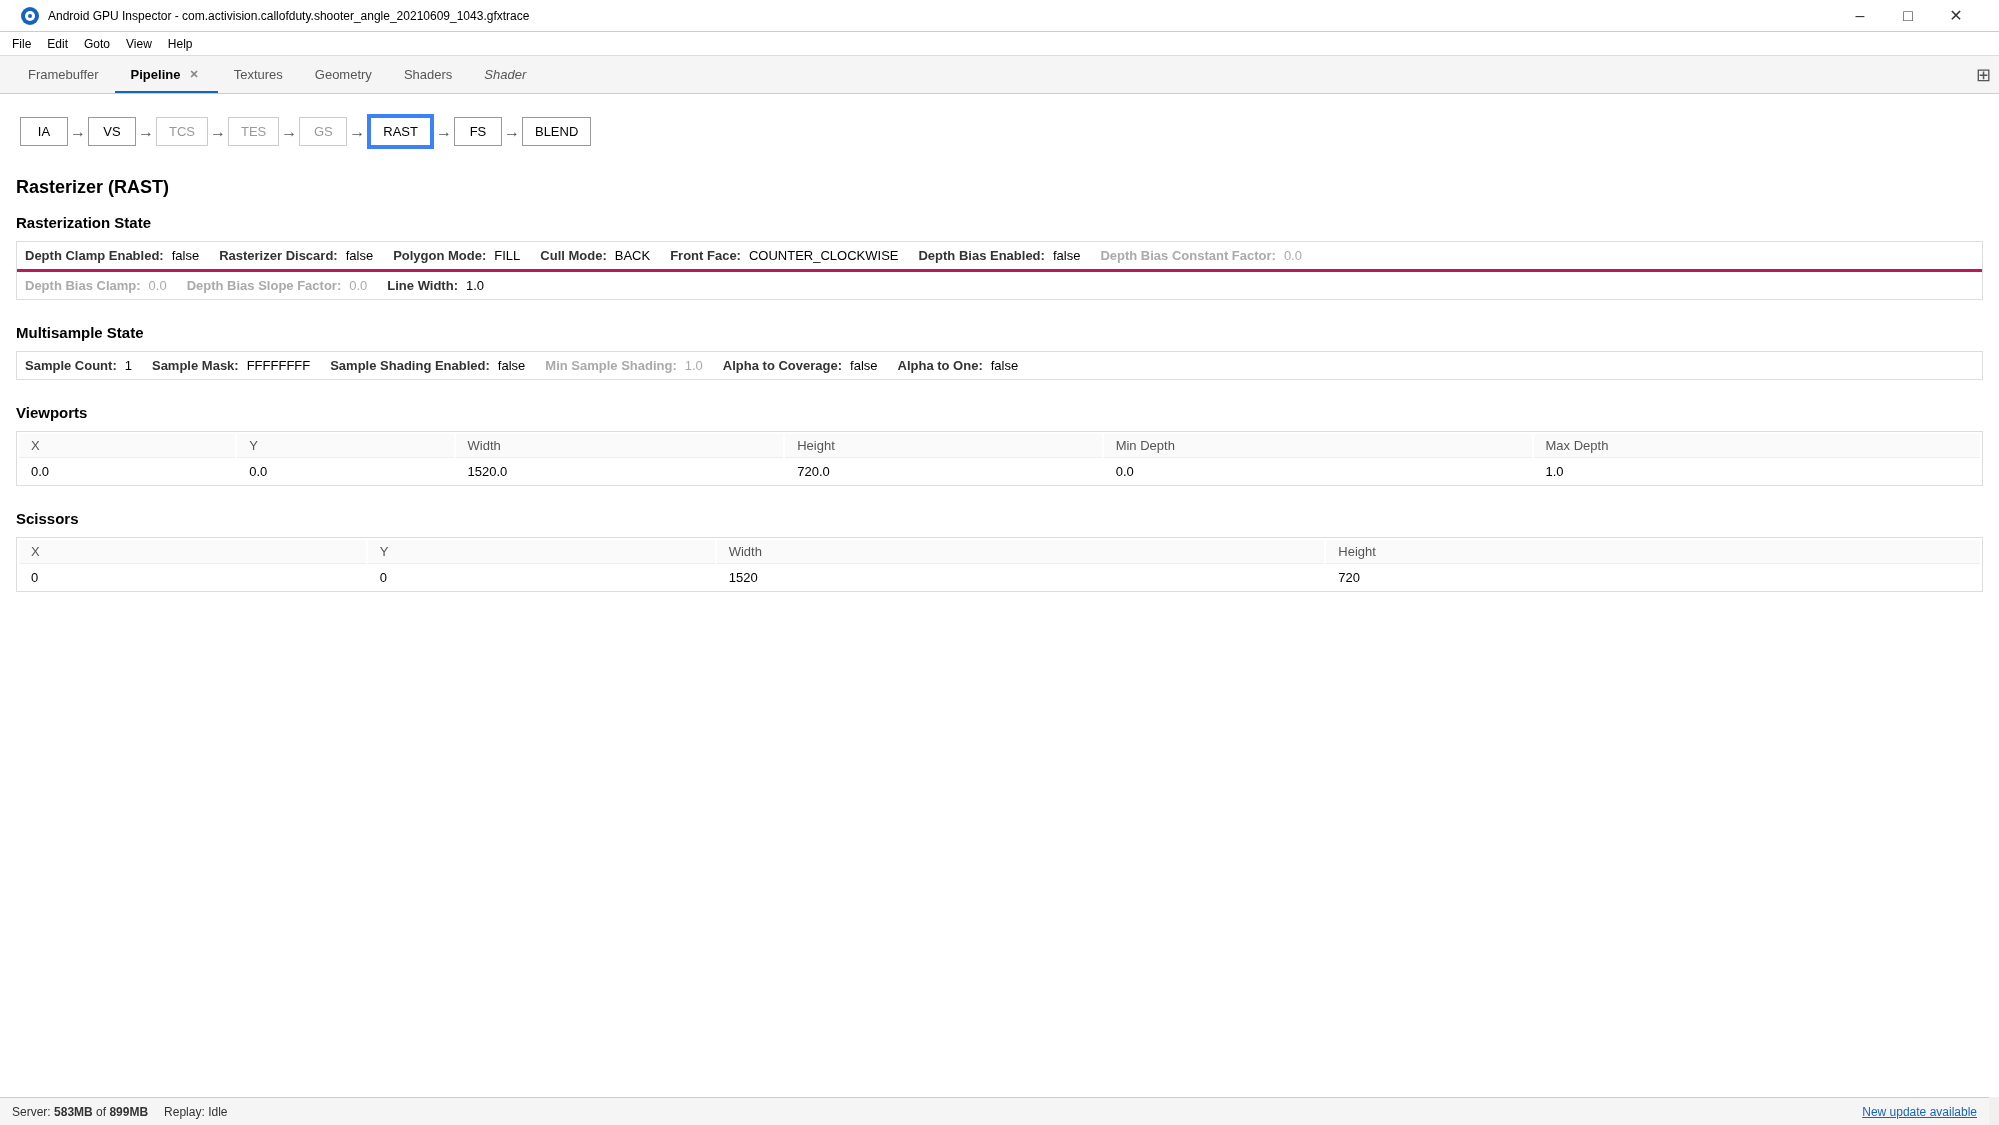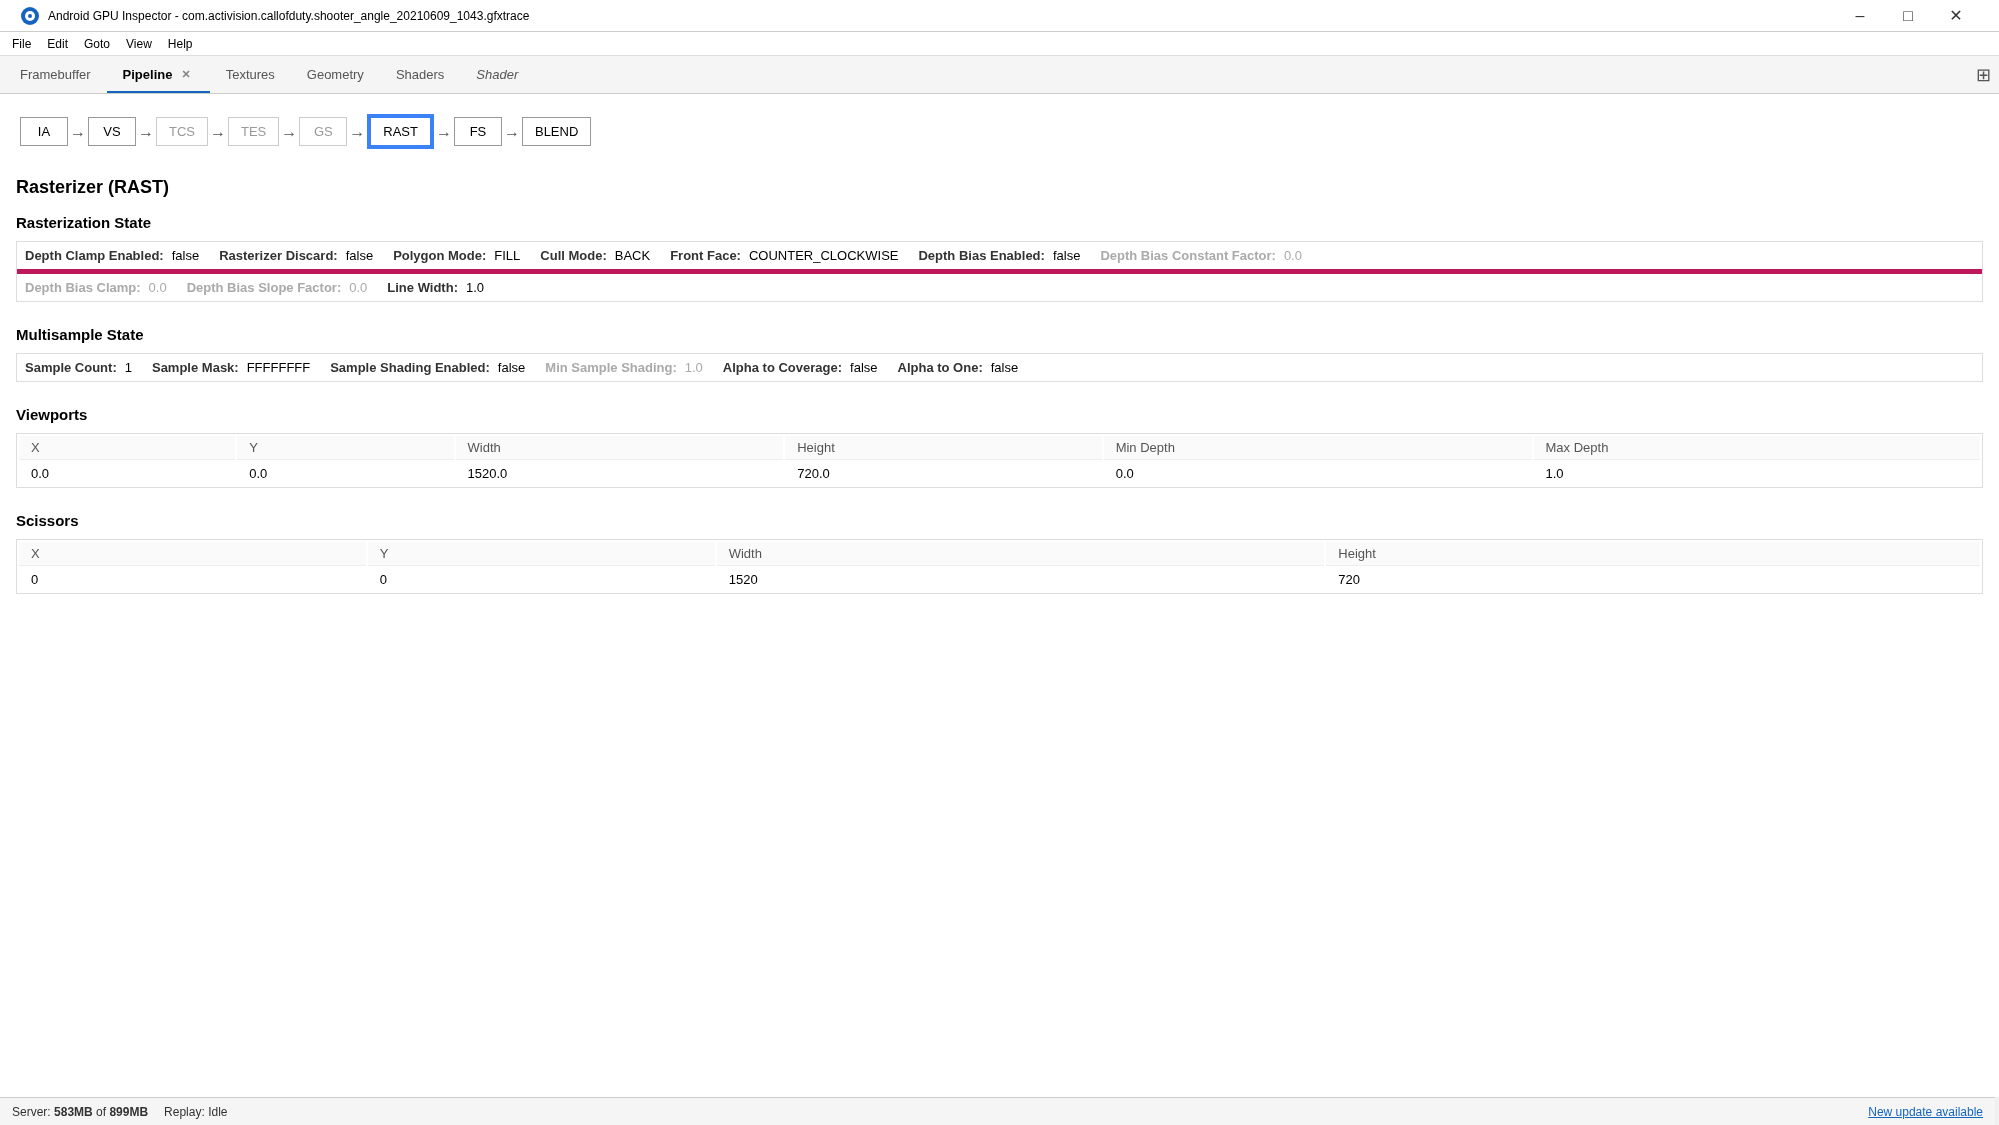--- a/index.html
+++ b/index.html
@@ -63,21 +63,21 @@
       padding: 2px 8px;
       cursor: pointer;
       font-size: 12px;
       border-radius: 2px;
     }
     .tab-bar {
       background: #f5f5f5;
       border-bottom: 1px solid #ccc;
       display: flex;
       align-items: flex-end;
-      padding: 0 4px;
+      padding: 0 12px;
       height: 38px;
       position: relative;
     }
     .tab {
       padding: 6px 16px;
       cursor: pointer;
       font-size: 13px;
       color: #555;
       border-bottom: 2px solid transparent;
       display: flex;
@@ -155,21 +155,21 @@
       margin-bottom: 16px;
     }
     .state-table {
       border: 1px solid #ddd;
       margin-bottom: 20px;
       width: 100%;
     }
     .state-row {
       display: flex;
       flex-wrap: wrap;
-      border-bottom: 5px solid #be185d;
+      border-bottom: 3px solid #be185d;
       padding: 6px 8px;
       align-items: center;
       gap: 4px;
     }
     .state-row:last-child { border-bottom: none; }
     .state-label {
       font-weight: 600;
       color: #333;
       margin-right: 4px;
     }
@@ -196,21 +196,21 @@
       border-bottom: 1px solid #eee;
     }
     .viewport-table td, .scissors-table td {
       padding: 4px 12px;
       color: #000;
     }
     .status-bar {
       position: fixed;
       bottom: 0;
       left: 0;
-      right: 4px;
+      right: 10px;
       height: 28px;
       background: #f5f5f5;
       border-top: 1px solid #ccc;
       display: flex;
       align-items: center;
       padding: 0 12px;
       font-size: 12px;
       color: #333;
       justify-content: space-between;
     }

